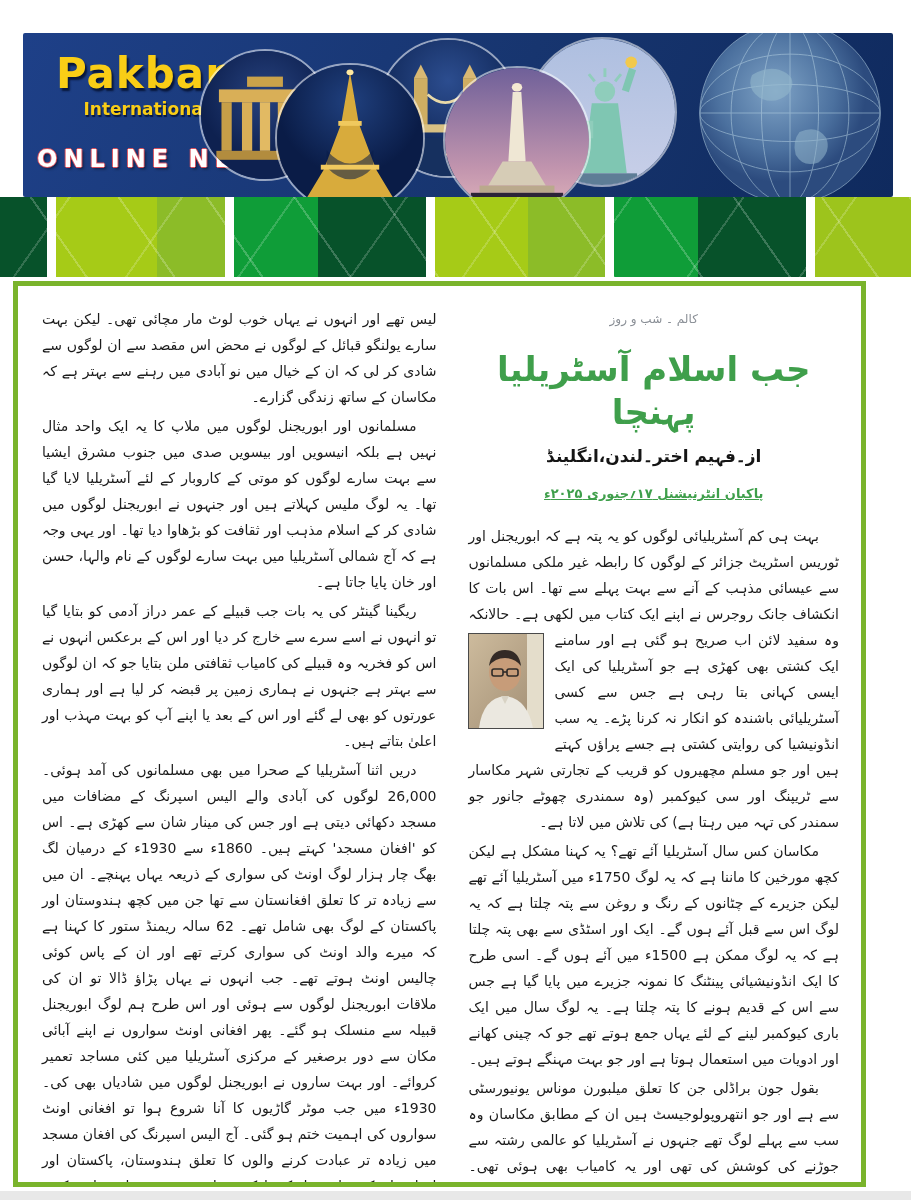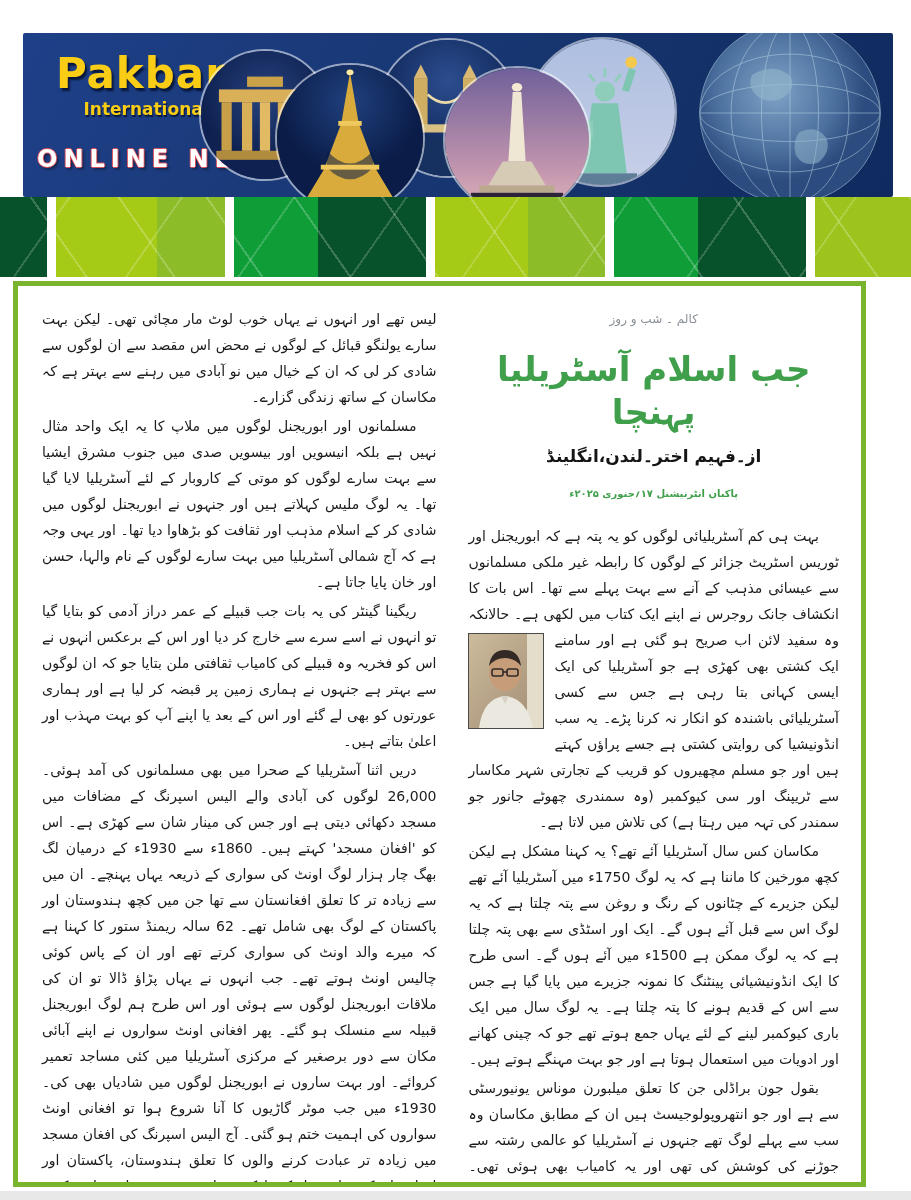--- a/index.html
+++ b/index.html
@@ -57,21 +57,21 @@
   .cols{display:flex;gap:16px;direction:rtl;height:100%;}
   .col{direction:rtl;font-size:14px;line-height:26px;color:#1b1b1b;
     text-align:justify;}
   .col-right{width:48.5%;}
   .col-left{width:51.5%;padding-top:2px;}
   .col p{margin:0 8px 3px;text-indent:20px;}
   .art-head{text-align:center;text-indent:0;direction:rtl;}
   .kicker{font-size:12px;color:#8a8f96;margin:2px 0 10px;}
   .title{font-size:34px;font-weight:800;color:#3f9f4b;line-height:1.25;margin:16px 0 10px;text-align:center;}
   .byline{font-size:17px;font-weight:700;color:#151515;margin:2px 0 12px;text-align:center;}
-  .dateline{font-size:10px;font-weight:700;color:#3f9f4b;margin:8px 0 16px;}
+  .dateline{font-size:13px;font-weight:700;color:#3f9f4b;margin:8px 0 16px;text-decoration:underline;}
   .author-photo{float:left;width:74px;height:94px;margin:6px 10px 4px 0;
     border:1px solid #4a4a4a;background:#b7a184;}
   .author-photo svg{display:block;width:100%;height:100%;}
   .footer-strip{position:absolute;left:0;top:1191px;width:911px;height:9px;
     background:#e8e8e8;}
 </style>
 </head>
 <body>
 
 <div class="masthead">

